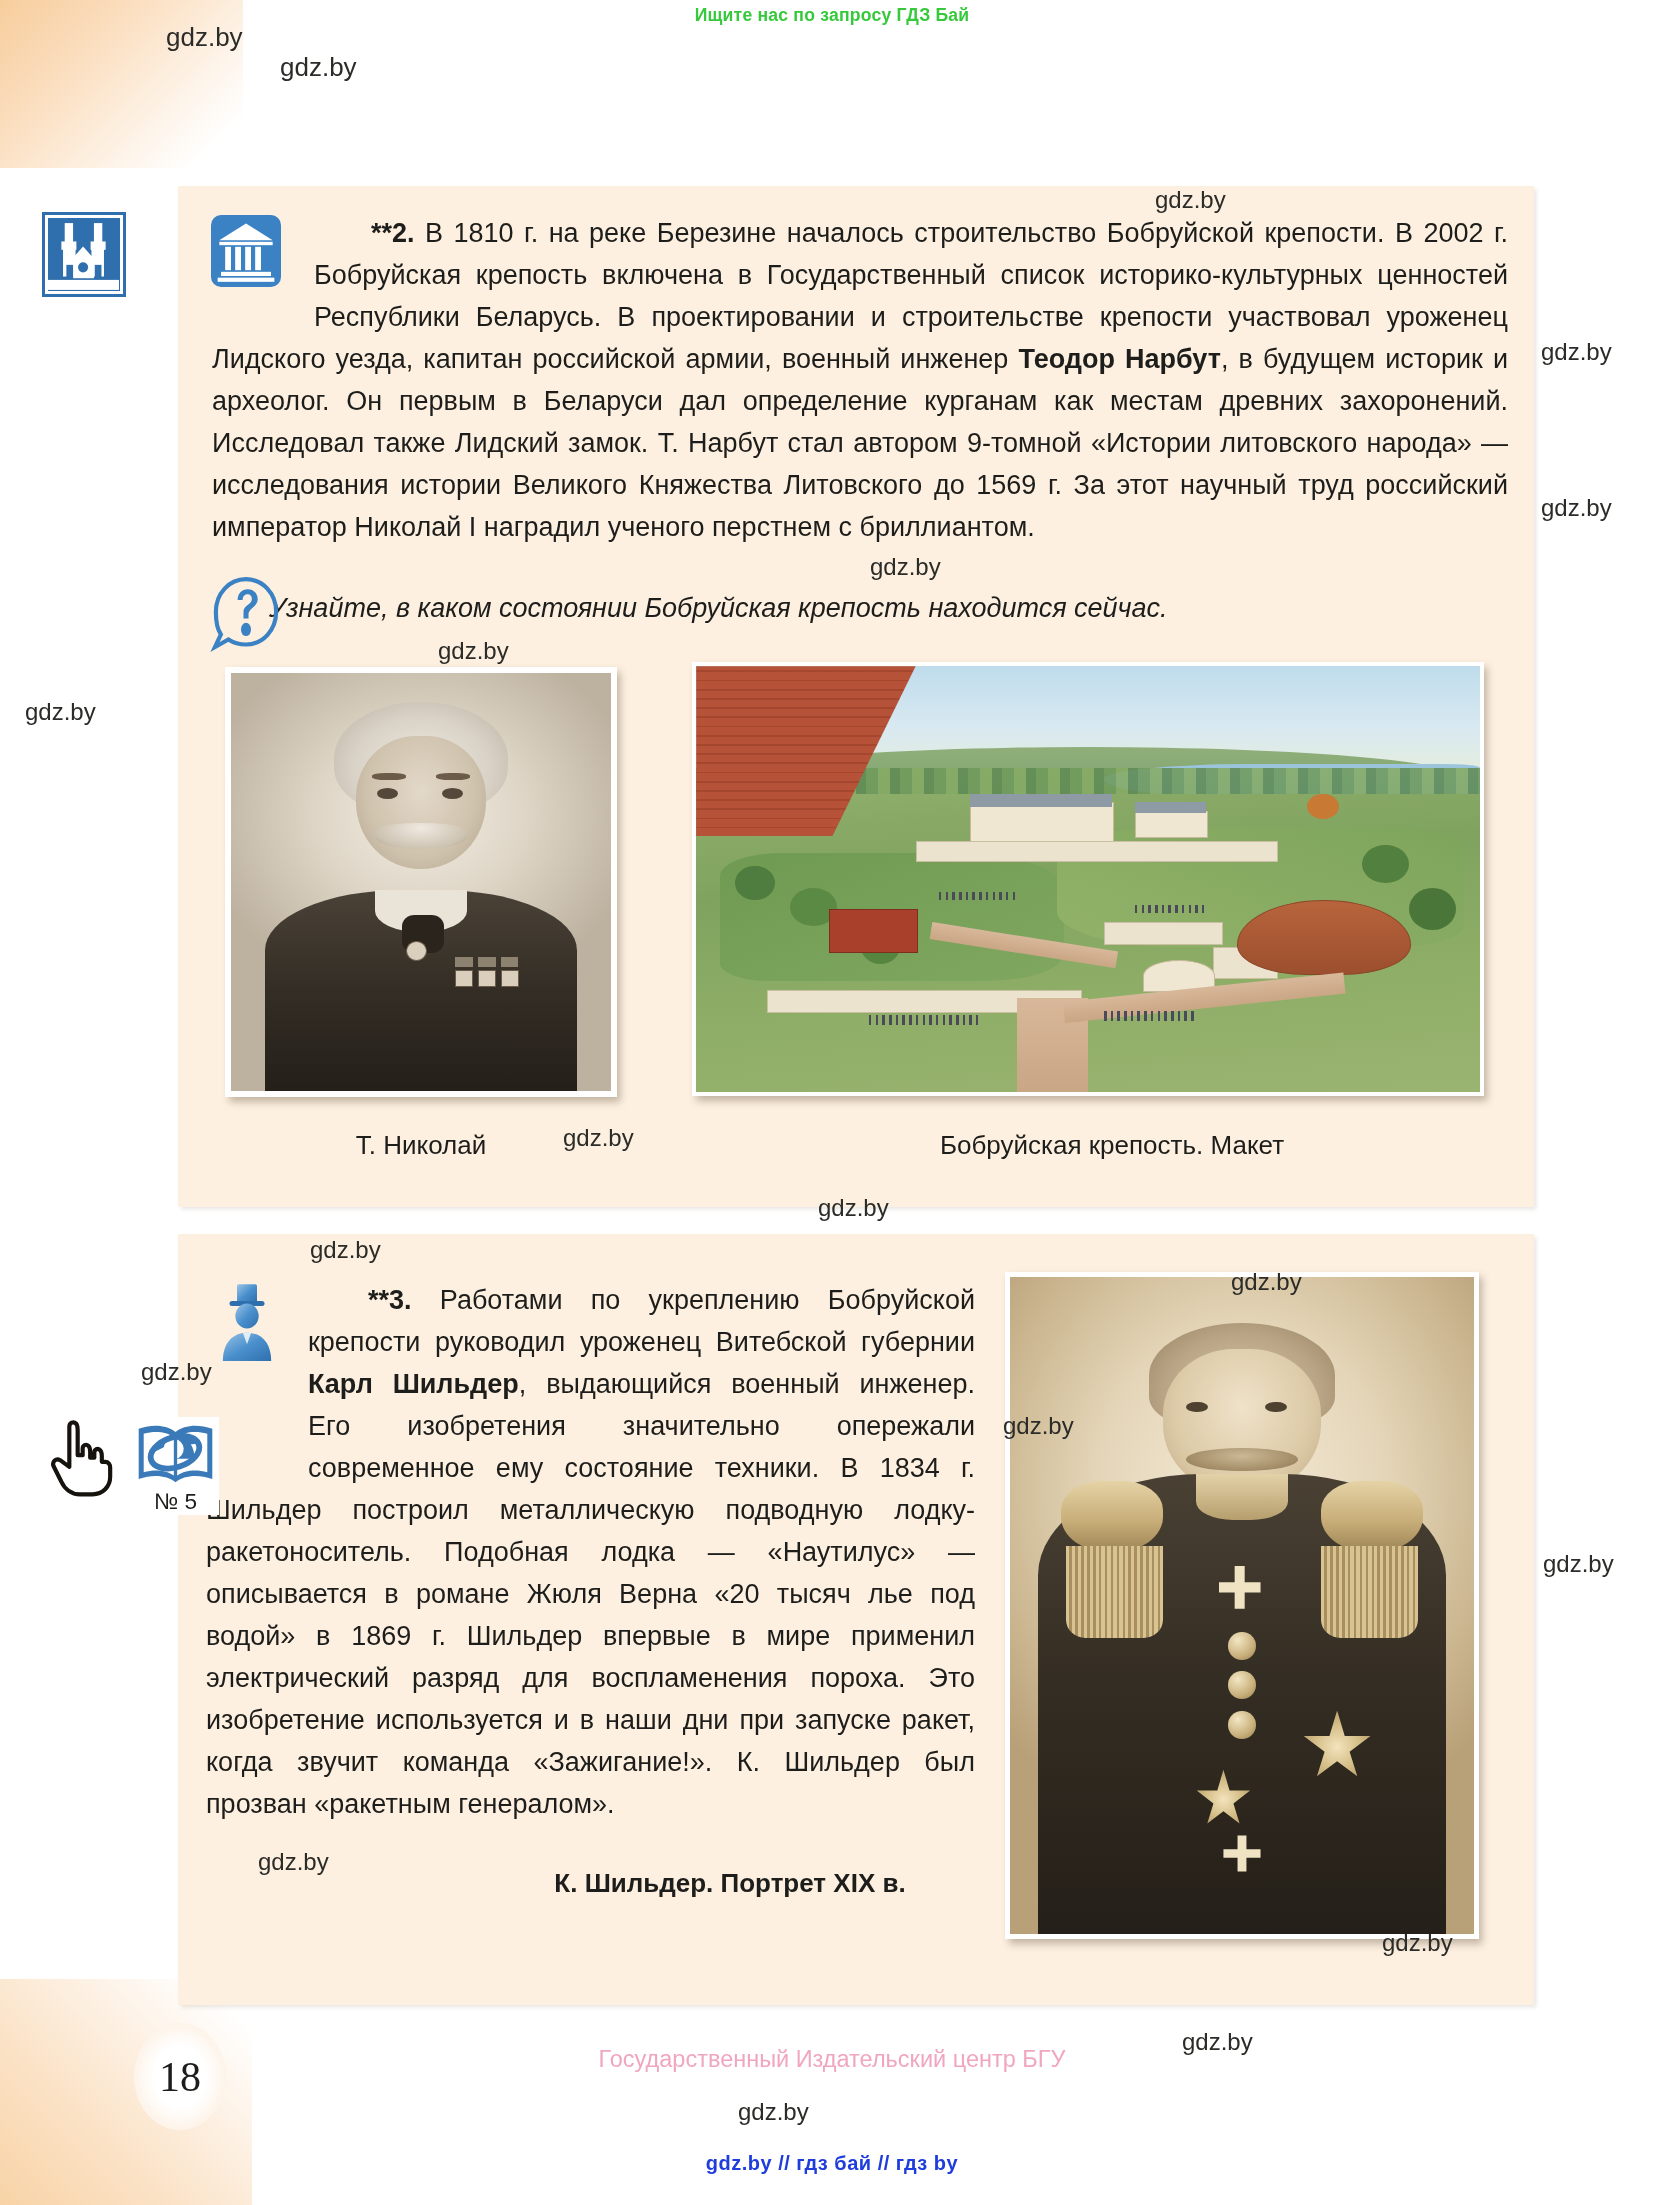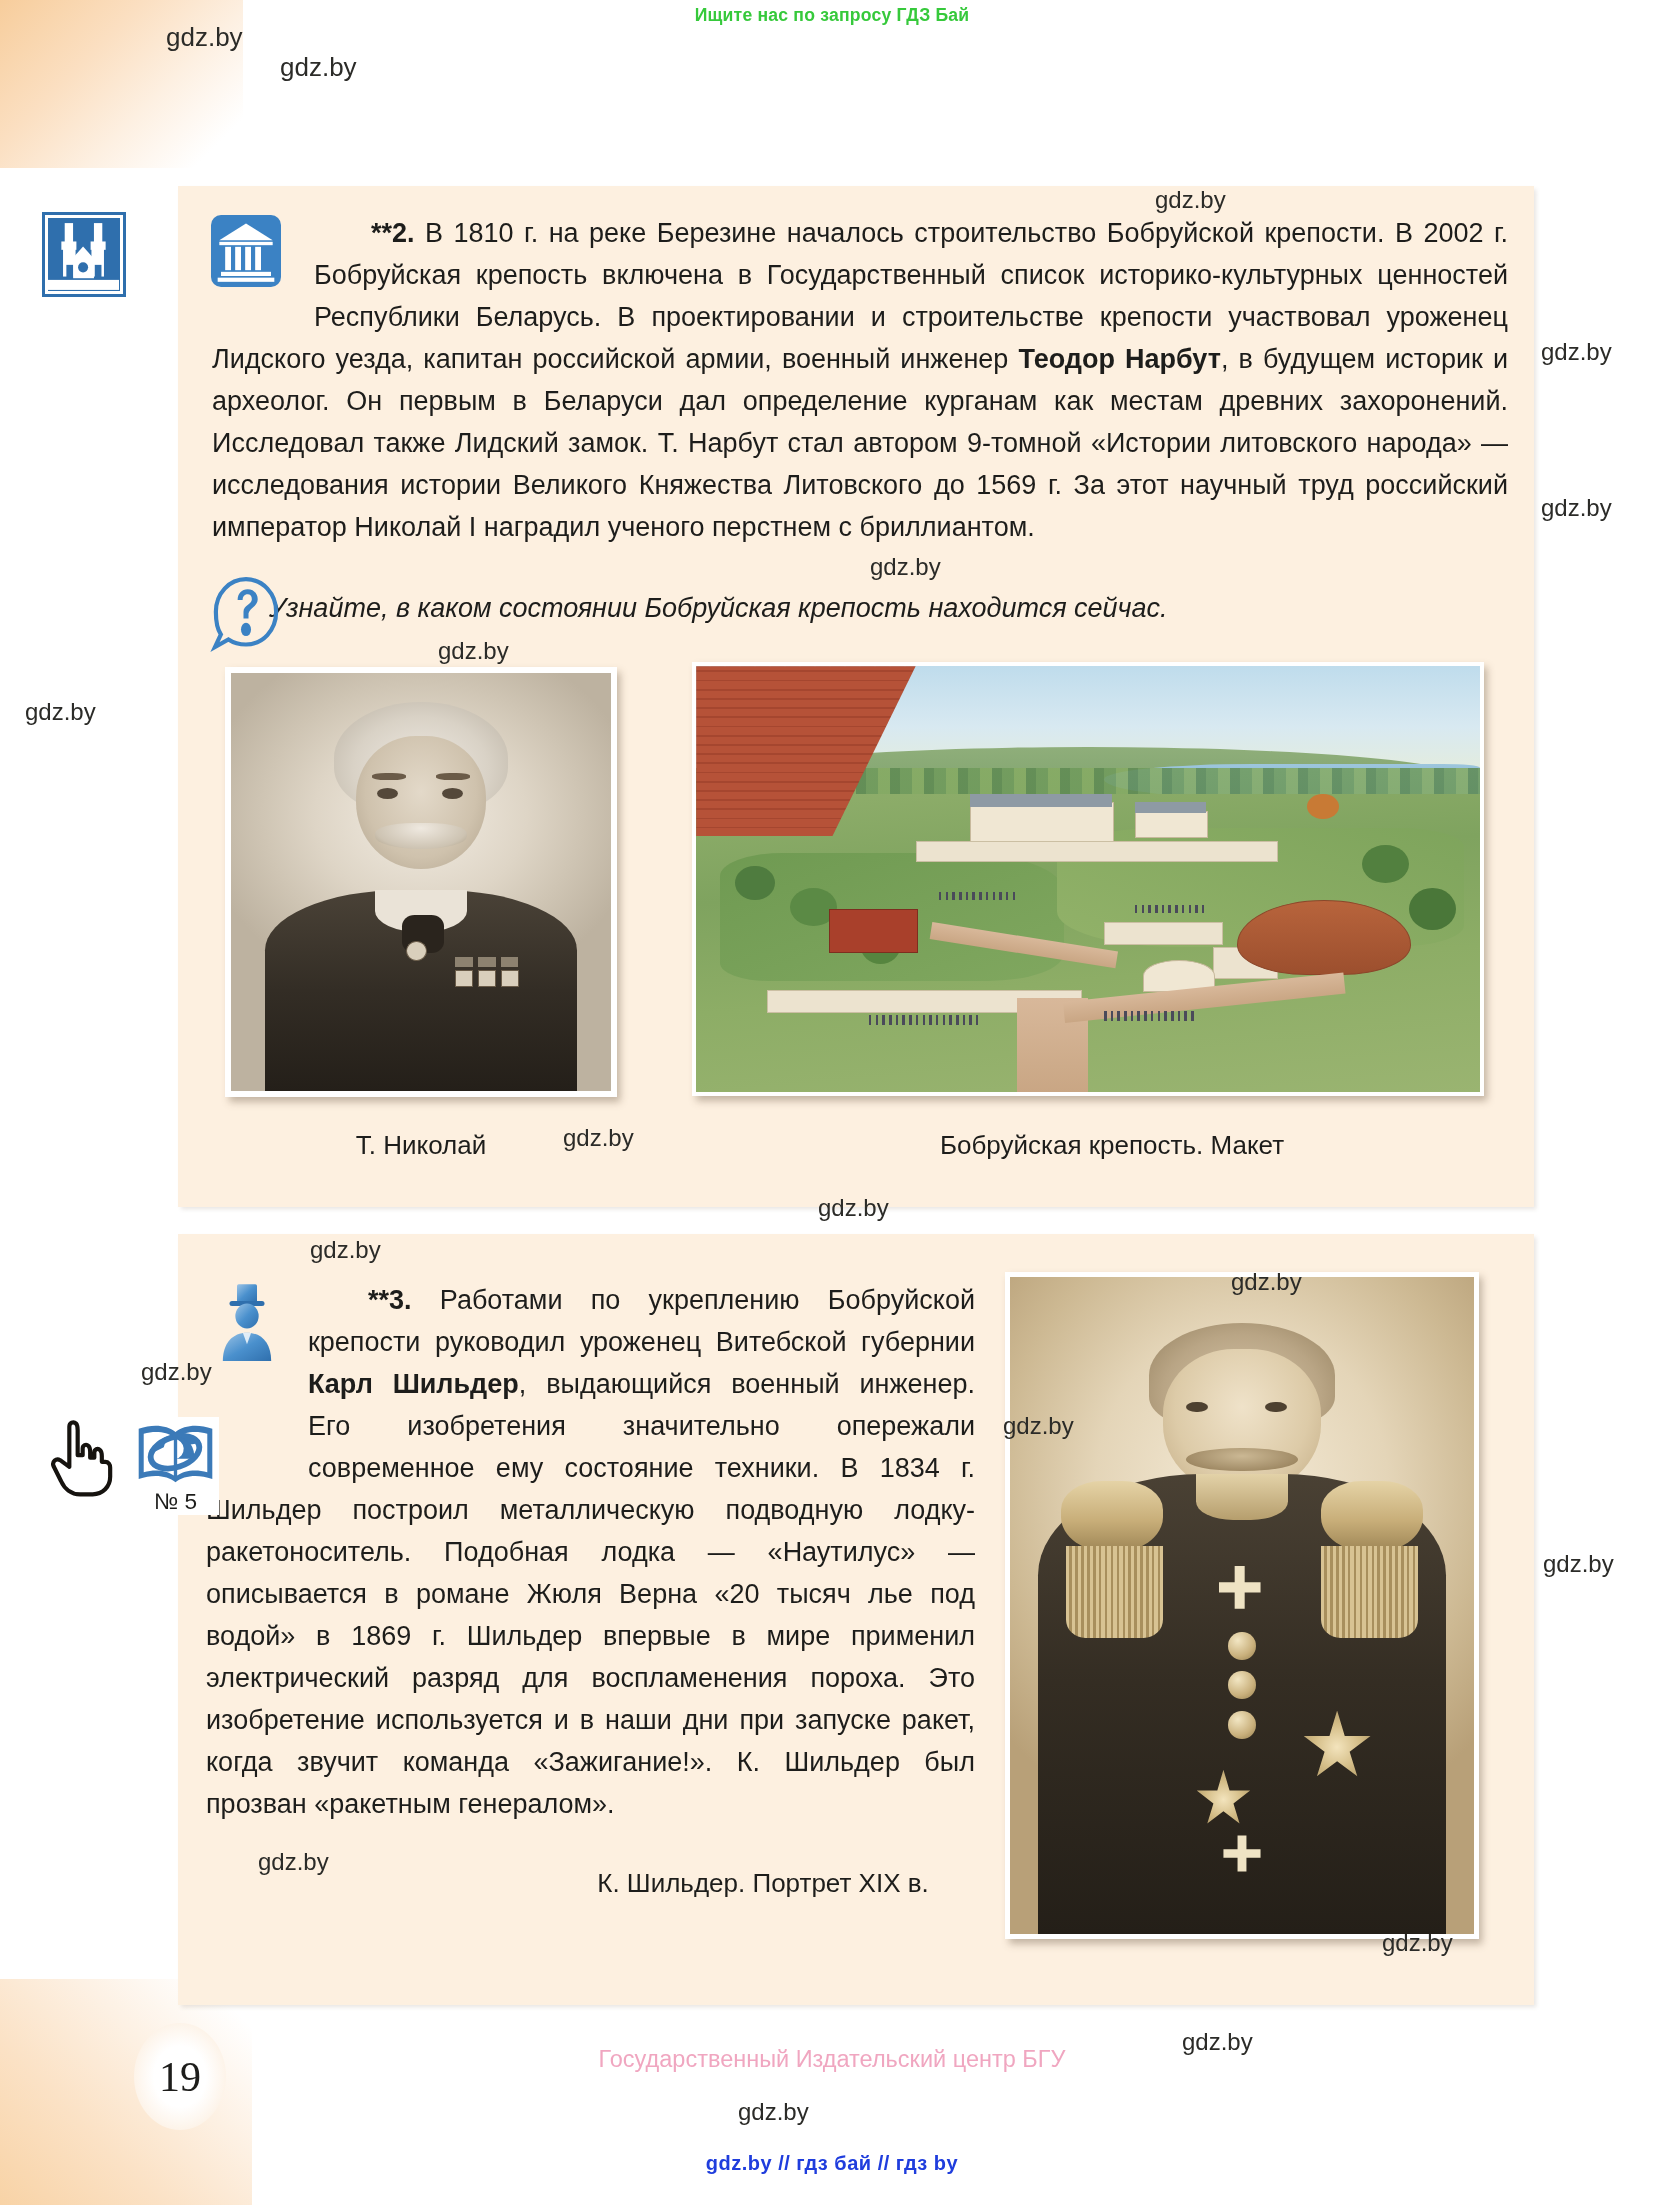--- a/index.html
+++ b/index.html
@@ -197,21 +197,21 @@
 
   .caption {
     position: absolute;
     color: #1d1d1b;
     font-size: 26px;
     z-index: 14;
     white-space: nowrap;
   }
   #cap-narbut  { left: 225px; top: 1130px; width: 392px; text-align: center; }
   #cap-fortress{ left: 716px; top: 1130px; width: 792px; text-align: center; }
-  #cap-schilder{ left: 526px; top: 1868px; width: 474px; text-align: center; }
+  #cap-schilder{ left: 493px; top: 1868px; width: 474px; text-align: center; font-weight: bold; }
 
   
   .page-number {
     position: absolute;
     left: 134px; top: 2023px;
     width: 92px; height: 107px;
     border-radius: 50%;
     background: radial-gradient(ellipse at 50% 50%, #ffffff 40%, #fdf3e8 72%, rgba(253,233,206,0) 100%);
     display: flex;
     align-items: center;
@@ -589,21 +589,21 @@
   </div>
 </div>
 
 <div class="body-text" id="text-3">
   <span class="float-icon-3"></span>
   <b>**3.</b><span> Работами по укреплению Бобруйской крепости руководил уроженец Витебской губернии </span><b>Карл Шильдер</b><span>, выдающийся военный инженер. Его изобретения значительно опережали современное ему состояние техники. В 1834 г. Шильдер построил металлическую подводную лодку-ракетоноситель. Подобная лодка — «Наутилус» — описывается в романе Жюля Верна «20 тысяч лье под водой» в 1869 г. Шильдер впервые в мире применил электрический разряд для воспламенения пороха. Это изобретение используется и в наши дни при запуске ракет, когда звучит команда «Зажигание!». К. Шильдер был прозван «ракетным генералом».</span>
 </div>
 
 <div class="caption" id="cap-schilder">К. Шильдер. Портрет XIX в.</div>
 
-<div class="page-number">19</div>
+<div class="page-number">18</div>
 <div class="copyright">Государственный Издательский центр БГУ</div>
 
 <div id="watermark-layer">
     <div class="wm" style="left: 166px; top: 22px; font-size: 26px;">gdz.by</div>
     <div class="wm" style="left: 280px; top: 52px; font-size: 26px;">gdz.by</div>
     <div class="wm" style="left: 1155px; top: 186px; font-size: 24px;">gdz.by</div>
     <div class="wm" style="left: 1541px; top: 338px; font-size: 24px;">gdz.by</div>
     <div class="wm" style="left: 1541px; top: 494px; font-size: 24px;">gdz.by</div>
     <div class="wm" style="left: 870px; top: 553px; font-size: 24px;">gdz.by</div>
     <div class="wm" style="left: 25px; top: 698px; font-size: 24px;">gdz.by</div>

